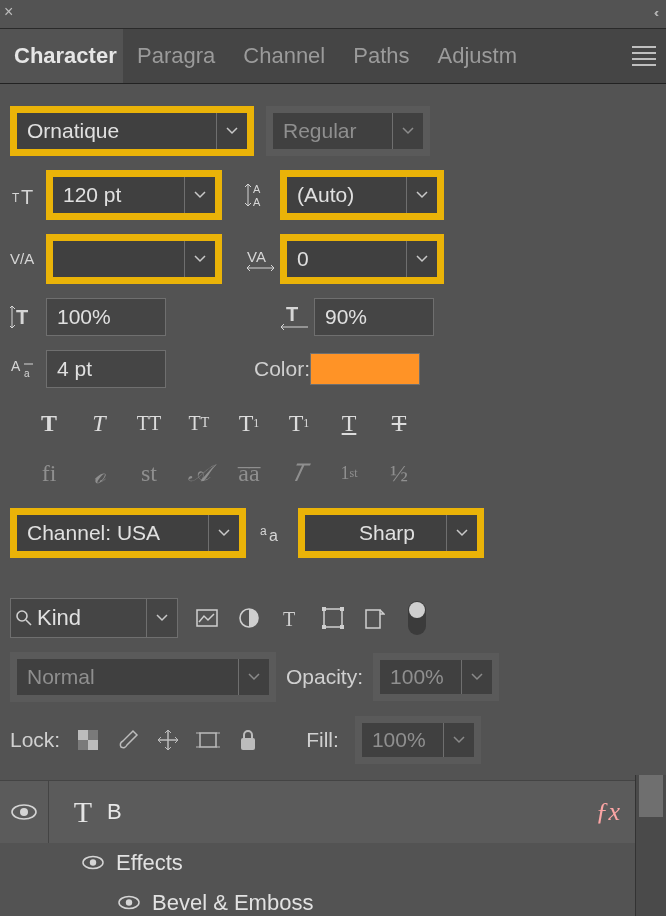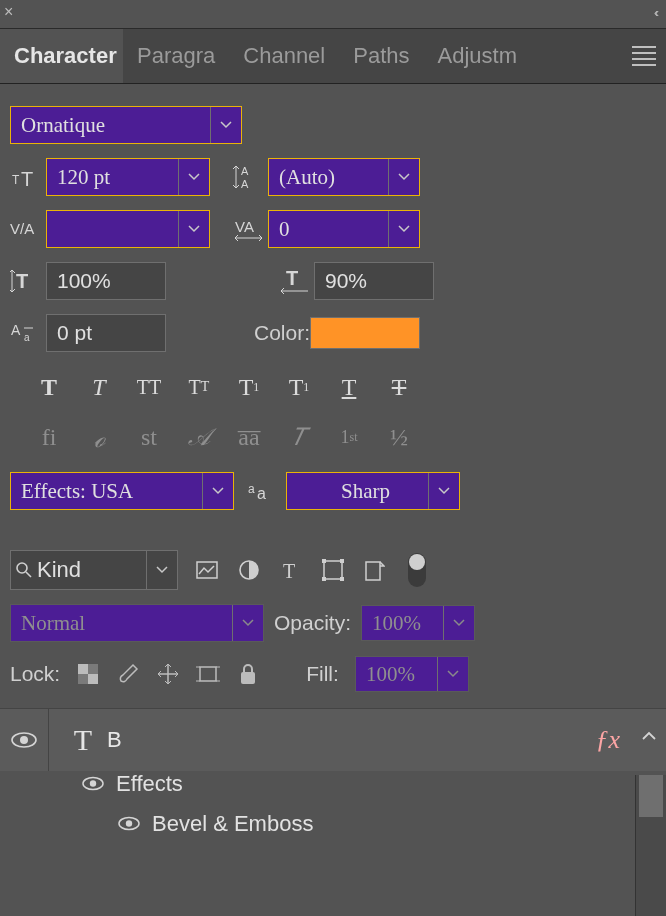--- a/index.html
+++ b/index.html
@@ -12,21 +12,21 @@
   .tabbar{height:54px;display:flex;align-items:stretch;background:#454545;position:relative;border-bottom:1px solid #222;}
   .tab{padding:0 14px;display:flex;align-items:center;font-size:22px;color:#9b9b9b;cursor:default;max-width:95px;overflow:hidden;white-space:nowrap;}
   .tab.active{background:#535353;color:#e6e6e6;font-weight:600;}
   .tab-menu{position:absolute;right:10px;top:17px;display:flex;flex-direction:column;gap:4px;}
   .tab-menu span{display:block;width:24px;height:2px;background:#bfbfbf;}
   
   .char-panel{padding:22px 10px 12px 10px;}
   .row{display:flex;align-items:center;margin-bottom:14px;gap:12px;}
   
   
-  .dd{display:flex;align-items:center;border:1px solid #eab308;background:#4c1d95;height:36px;font-family:Liberation Serif, serif;}
+  .dd{display:flex;align-items:center;border:7px solid #eab308;background:#404040;height:36px;}
   .dd .val{flex:1;padding:0 10px;font-size:21px;color:#e0e0e0;white-space:nowrap;overflow:hidden;}
   .dd .arrow{width:30px;height:100%;display:flex;align-items:center;justify-content:center;border-left:1px solid #6f6f6f;}
   .dd .arrow svg,.caret svg{display:block;}
   .dd.faded .val{color:#8f8f8f;}
   .dd.faded{border-color:#5a5a5a;}
   
   .numfield{display:flex;align-items:center;gap:6px;}
   .numfield .ico{width:30px;color:#d9d9d9;display:flex;align-items:center;justify-content:center;}
   .input{border:1px solid #6f6f6f;background:#454545;height:36px;padding:0 10px;font-size:21px;color:#e0e0e0;display:flex;align-items:center;min-width:0;}
   .colorbox{width:108px;height:30px;background:#ff9326;border:1px solid #6f6f6f;}
@@ -56,21 +56,21 @@
   .lock-ico{width:24px;height:24px;color:#bcbcbc;display:flex;align-items:center;justify-content:center;}
   
   .layerlist{margin-top:16px;}
   .layer-row{display:flex;align-items:center;height:62px;border-top:1px solid #444;position:relative;}
   .layer-row.selected{background:#5b5b5b;}
   .eye{width:48px;display:flex;align-items:center;justify-content:center;color:#d5d5d5;}
   .layer-thumb{width:28px;height:36px;margin:0 10px;display:flex;align-items:center;justify-content:center;font-family:"Times New Roman",serif;font-size:30px;color:#e5e5e5;}
   .layer-name{font-size:22px;color:#e8e8e8;}
   .fx{position:absolute;right:46px;top:16px;font-style:italic;font-family:"Times New Roman",serif;font-size:26px;color:#fca5a5;}
   .collapse{position:absolute;right:10px;top:18px;color:#d4d4d4;}
-  .effects-row{display:flex;height:40px;padding-left:82px;gap:10px;color:#e2e2e2;font-size:22px;}
+  .effects-row{display:flex;align-items:center;height:40px;padding-left:82px;gap:10px;color:#e2e2e2;font-size:22px;}
   .effects-row .sm-eye{width:24px;}
   .scrollbar-track{position:absolute;right:0;top:775px;width:30px;bottom:0;background:#4a4a4a;border-left:1px solid #333;}
   .scrollbar-thumb{position:absolute;left:3px;top:0;width:24px;height:42px;background:#6f6f6f;}
 
   .lbl{font-size:21px;color:#d0d0d0;}
 </style>
 </head>
 <body>
 
 <div class="panel-bg">
@@ -97,20 +97,28 @@
 
     <div class="row">
       <div class="dd" style="width:230px;">
         <div class="val">Ornatique</div>
         <div class="arrow">
             <svg width="12" height="8">
               <polyline points="1,1 6,6 11,1" fill="none" stroke="#c8c8c8" stroke-width="1.5"></polyline>
             </svg>
           </div>
       </div>
+      <div class="dd faded" style="width:150px;">
+        <div class="val">Regular</div>
+        <div class="arrow">
+            <svg width="12" height="8">
+              <polyline points="1,1 6,6 11,1" fill="none" stroke="#8c8c8c" stroke-width="1.5"></polyline>
+            </svg>
+          </div>
+      </div>
     </div>
 
     <div class="row">
       <div class="numfield">
         <div class="ico">
             <svg width="26" height="22">
               <text x="0" y="18" font-size="12" fill="#d6d6d6">T</text>
               <text x="9" y="20" font-size="20" fill="#d6d6d6">T</text>
             </svg>
           </div>
@@ -207,21 +215,21 @@
 
     <div class="row">
       <div class="numfield">
         <div class="ico">
             <svg width="28" height="24">
               <text x="0" y="14" font-size="14" fill="#d6d6d6">A</text>
               <text x="13" y="20" font-size="10" fill="#d6d6d6">a</text>
               <line x1="13" y1="7" x2="22" y2="7" stroke="#d6d6d6"></line>
             </svg>
           </div>
-        <div class="input" style="width:98px;">0 pt</div>
+        <div class="input" style="width:98px;">4 pt</div>
       </div>
       <div style="margin-left:76px;display:flex;align-items:center;gap:0;">
         <span class="lbl">Color:</span>
         <div class="colorbox" title="#ff9326"></div>
       </div>
     </div>
 
     <div class="stylebtns">
       <div class="stylebtn" style="font-weight:bold;">T</div>
       <div class="stylebtn" style="font-style:italic;">T</div>
@@ -241,21 +249,21 @@
       <div class="stylebtn">
           <span style="position:relative;">a̅a̅</span>
         </div>
       <div class="stylebtn" style="font-style:italic;">𝑇</div>
       <div class="stylebtn" style="font-size:18px;">1<span style="font-size:12px;vertical-align:super;">st</span></div>
       <div class="stylebtn">½</div>
     </div>
 
     <div class="row" style="margin-top:6px;">
       <div class="dd" style="width:222px;">
-        <div class="val">Effects: USA</div>
+        <div class="val">Channel: USA</div>
         <div class="arrow">
             <svg width="12" height="8">
               <polyline points="1,1 6,6 11,1" fill="none" stroke="#c8c8c8" stroke-width="1.5"></polyline>
             </svg>
           </div>
       </div>
       <div class="ico" style="width:28px;"><svg width="24" height="24">
             <text x="2" y="16" font-size="12" fill="#d6d6d6">a</text>
             <text x="11" y="22" font-size="16" fill="#d6d6d6">a</text>
           </svg></div>

